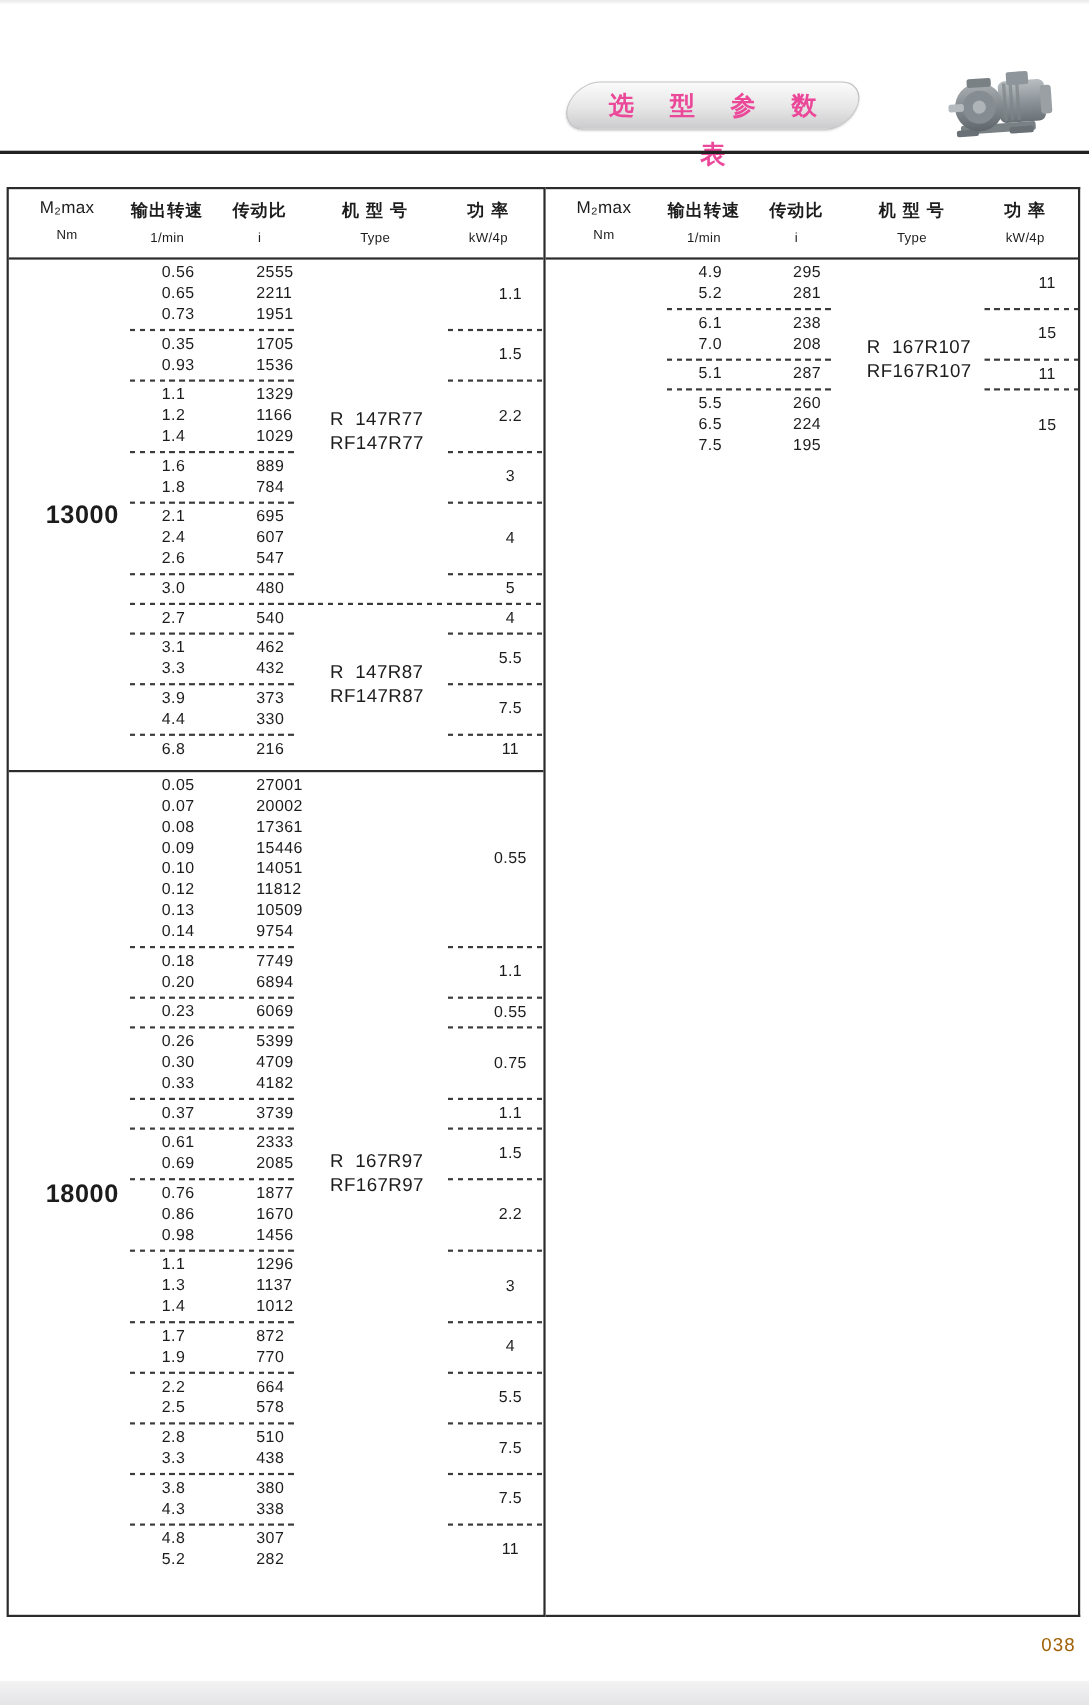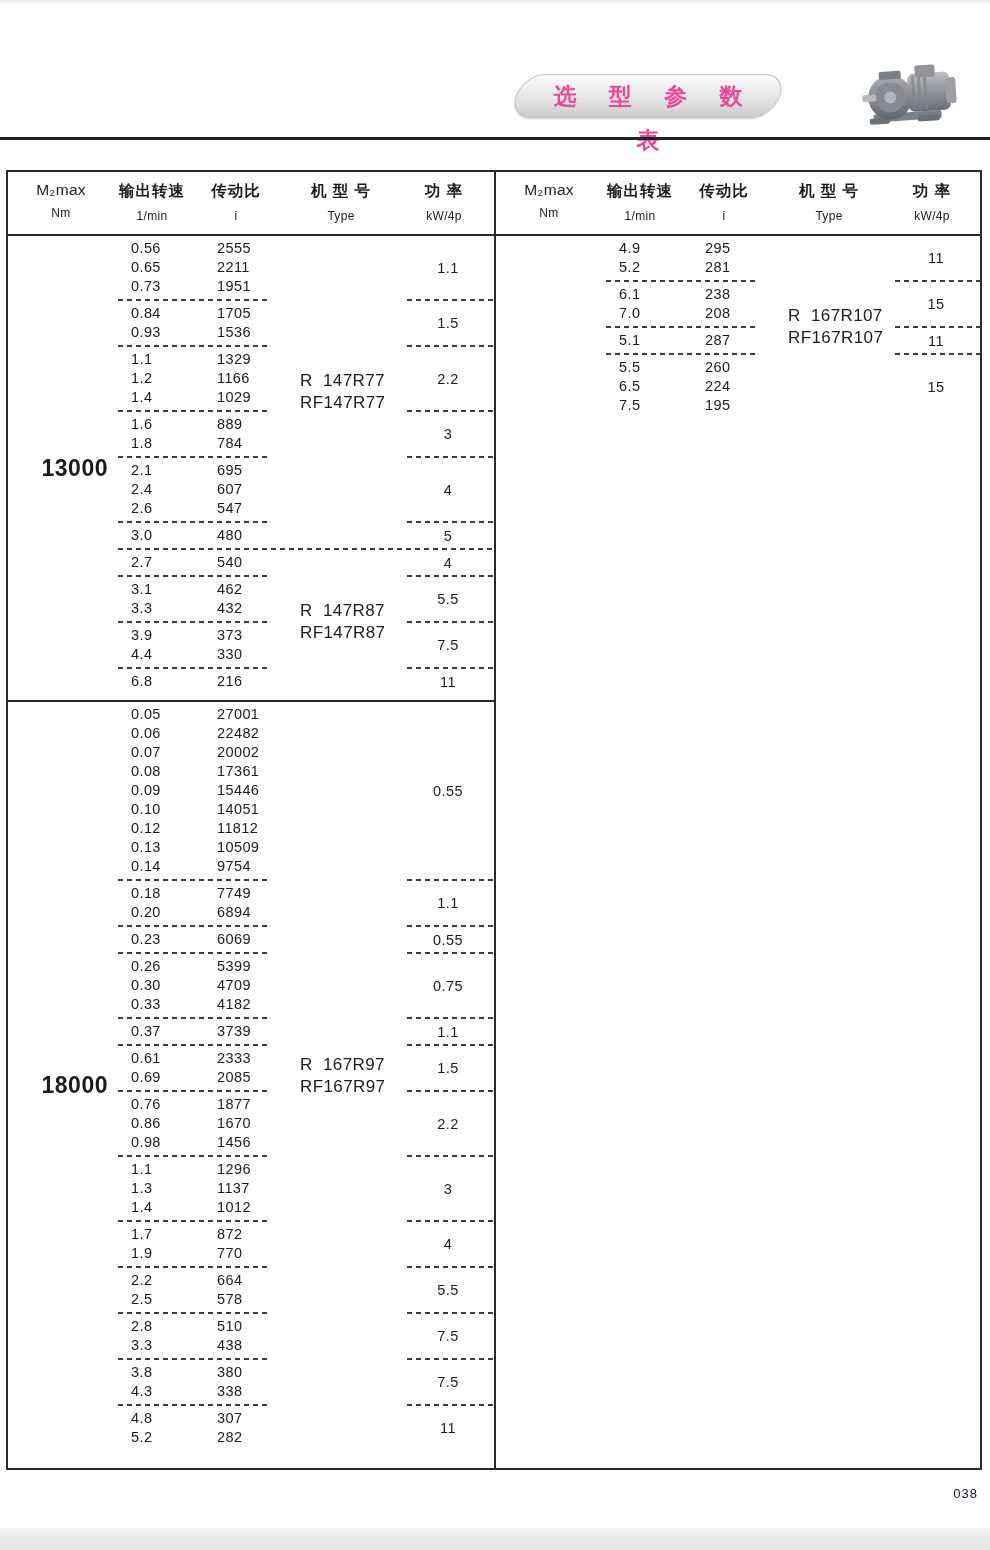--- a/index.html
+++ b/index.html
@@ -36,35 +36,35 @@
   .section{position:relative;overflow:hidden;}
   .section + .section{border-top:2px solid #2b2b2b;}
   .ptable.left .sec0{height:464px;}
   .ptable.left .sec1{height:766px;}
   .ptable.right .sec0{height:100%;}
   .m2max{position:absolute;left:8px;width:92px;top:50%;transform:translateY(-50%);
         text-align:right;font-size:23px;font-weight:bold;letter-spacing:.5px;}
   .block{position:relative;}
   .type-label{position:absolute;left:292px;top:50%;transform:translateY(-50%);
         font-size:17px;line-height:22px;white-space:pre;letter-spacing:.4px;}
-  .group{position:relative;padding:3px 0;}
+  .group{position:relative;padding:3px 0;margin-left:16px;}
   .row{position:relative;height:19px;line-height:19px;}
   .speed{position:absolute;left:123px;}
   .ratio{position:absolute;left:209px;}
   .speed,.ratio,.power{font-size:14.5px;letter-spacing:.4px;color:#1c1c1c;}
   .power{position:absolute;left:395px;width:90px;text-align:center;top:50%;
         transform:translateY(-50%);line-height:17px;}
   .sep{position:relative;height:2px;}
   .seg{position:absolute;top:0;height:2px;
         background:repeating-linear-gradient(90deg,#3c3c3c 0 5px,transparent 5px 9px);}
   .seg1{left:110px;width:152px;}
   .seg2{left:399px;width:87px;}
   .sep.full .seg1{width:378px;}
   
-  .page-number{position:absolute;right:12px;top:1486px;font-size:13px;letter-spacing:1px;color:#0f172a;}
+  .page-number{position:absolute;right:12px;top:1486px;font-size:17px;letter-spacing:1px;color:#a16207;}
   .bottom-band{position:absolute;left:0;bottom:0;width:990px;height:22px;
         background:linear-gradient(180deg,#f3f3f4,#e4e4e6);}
 </style>
 </head>
 <body>
 
 <div class="page">
   <div class="top-strip"></div>
 
   <div class="title-banner">
@@ -149,21 +149,21 @@
                   <span class="ratio">1951</span>
                 </div>
                 <span class="power">1.1</span>
               </div>
               <div class="sep">
                 <div class="seg seg1"></div>
                 <div class="seg seg2"></div>
               </div>
               <div class="group">
                 <div class="row">
-                  <span class="speed">0.84</span>
+                  <span class="speed">0.35</span>
                   <span class="ratio">1705</span>
                 </div>
                 <div class="row">
                   <span class="speed">0.93</span>
                   <span class="ratio">1536</span>
                 </div>
                 <span class="power">1.5</span>
               </div>
               <div class="sep">
                 <div class="seg seg1"></div>
@@ -286,24 +286,20 @@
             </div>
           </div>
           <div class="section sec1">
             <div class="m2max">18000</div>
             <div class="block">
               <div class="type-label"><div class="type-line">R  167R97</div><div class="type-line">RF167R97</div></div>
               <div class="group">
                 <div class="row">
                   <span class="speed">0.05</span>
                   <span class="ratio">27001</span>
-                </div>
-                <div class="row">
-                  <span class="speed">0.06</span>
-                  <span class="ratio">22482</span>
                 </div>
                 <div class="row">
                   <span class="speed">0.07</span>
                   <span class="ratio">20002</span>
                 </div>
                 <div class="row">
                   <span class="speed">0.08</span>
                   <span class="ratio">17361</span>
                 </div>
                 <div class="row">

